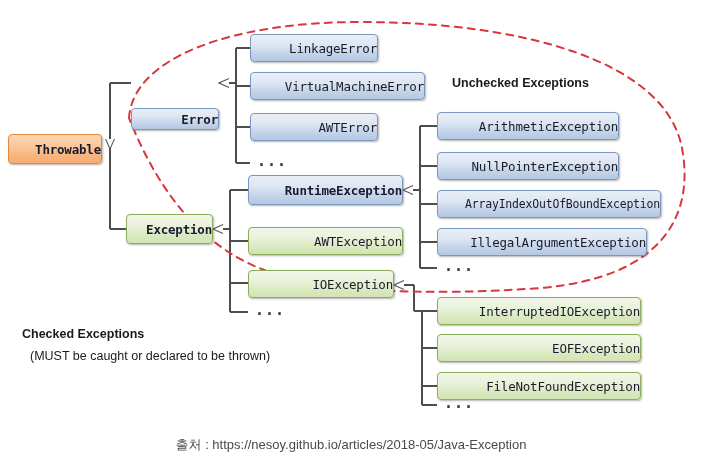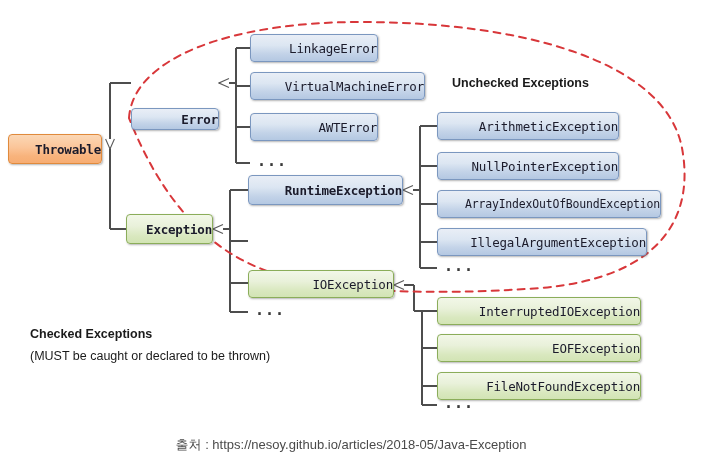--- a/index.html
+++ b/index.html
@@ -174,20 +174,23 @@
   <div class="node blue" style="left:250px; top:113px; width:128px; height:28px;">
     <span>AWTError</span>
   </div>
 
   <div class="ellipsis-mark" style="left:257px; top:152px;">...</div>
 
   <div class="node blue bold" style="left:248px; top:175px; width:155px; height:30px;padding-left:28px;">
     <span>RuntimeException</span>
   </div>
 
+  <div class="node green" style="left:248px; top:227px; width:155px; height:28px;">
+    <span>AWTException</span>
+  </div>
 
   <div class="node green" style="left:248px; top:270px; width:146px; height:28px;">
     <span>IOException</span>
   </div>
 
   <div class="ellipsis-mark" style="left:255px; top:301px;">...</div>
 
   <div class="node blue" style="left:437px; top:112px; width:182px; height:28px;">
     <span>ArithmeticException</span>
   </div>
@@ -215,19 +218,19 @@
   </div>
 
   <div class="node green" style="left:437px; top:372px; width:204px; height:28px;">
     <span>FileNotFoundException</span>
   </div>
 
   <div class="ellipsis-mark" style="left:444px; top:394px;">...</div>
 
   <div class="label-strong" style="left:452px; top:76px;">Unchecked Exceptions</div>
 
-  <div class="label-strong" style="left:30px; top:327px;">Checked Exceptions</div>
+  <div class="label-strong" style="left:22px; top:327px;">Checked Exceptions</div>
 
   <div class="label-normal" style="left:30px; top:349px;">(MUST be caught or declared to be thrown)</div>
 
   <div class="caption">출처 : https://nesoy.github.io/articles/2018-05/Java-Exception</div>
 
 </div>
 
 </body></html>

